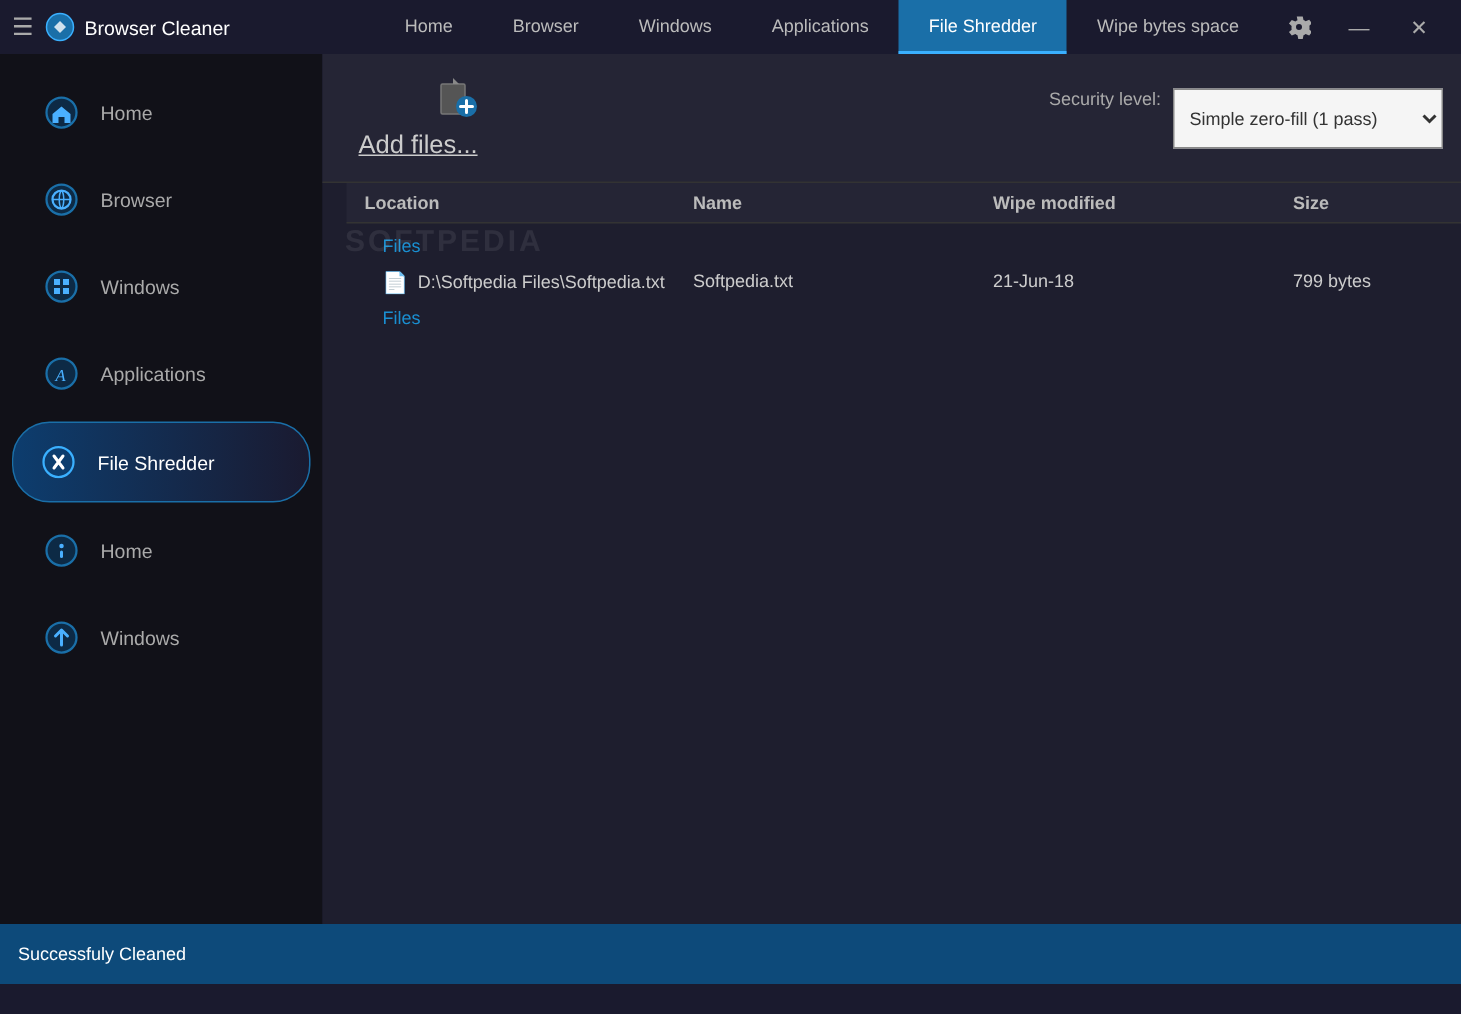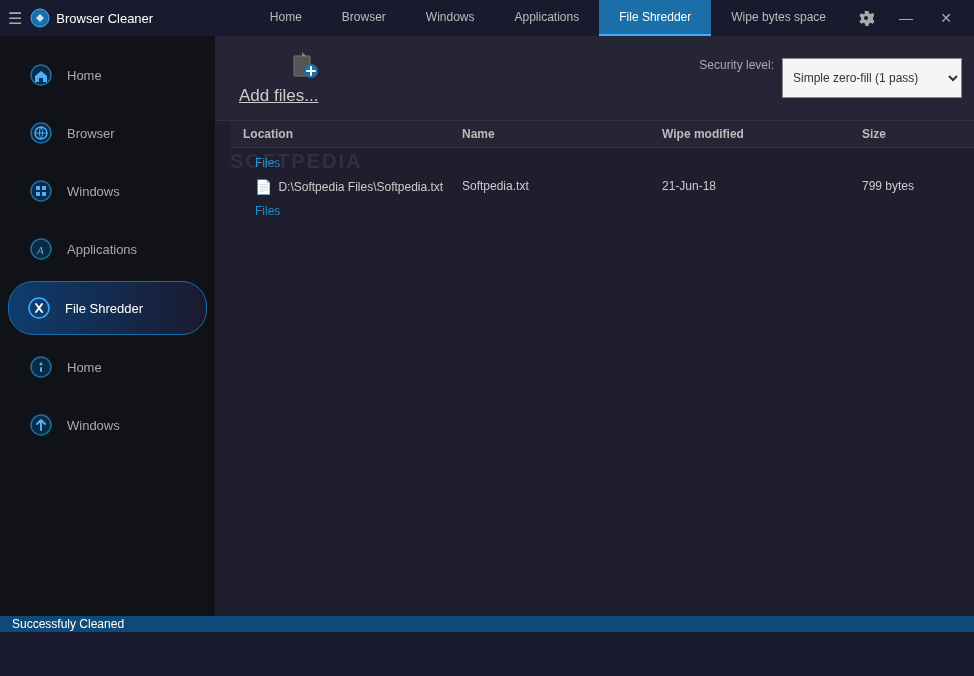--- a/index.html
+++ b/index.html
@@ -205,21 +205,21 @@
       align-items: center;
       gap: 6px;
     }
     .file-icon {
       color: #3a8fd1;
       font-size: 14px;
     }
 
     
     .status-bar {
-      height: 16px;
+      height: 40px;
       background: #0d4a7a;
       display: flex;
       align-items: center;
       padding: 0 12px;
       font-size: 12px;
       color: #fff;
     }
 
     
     .watermark {

